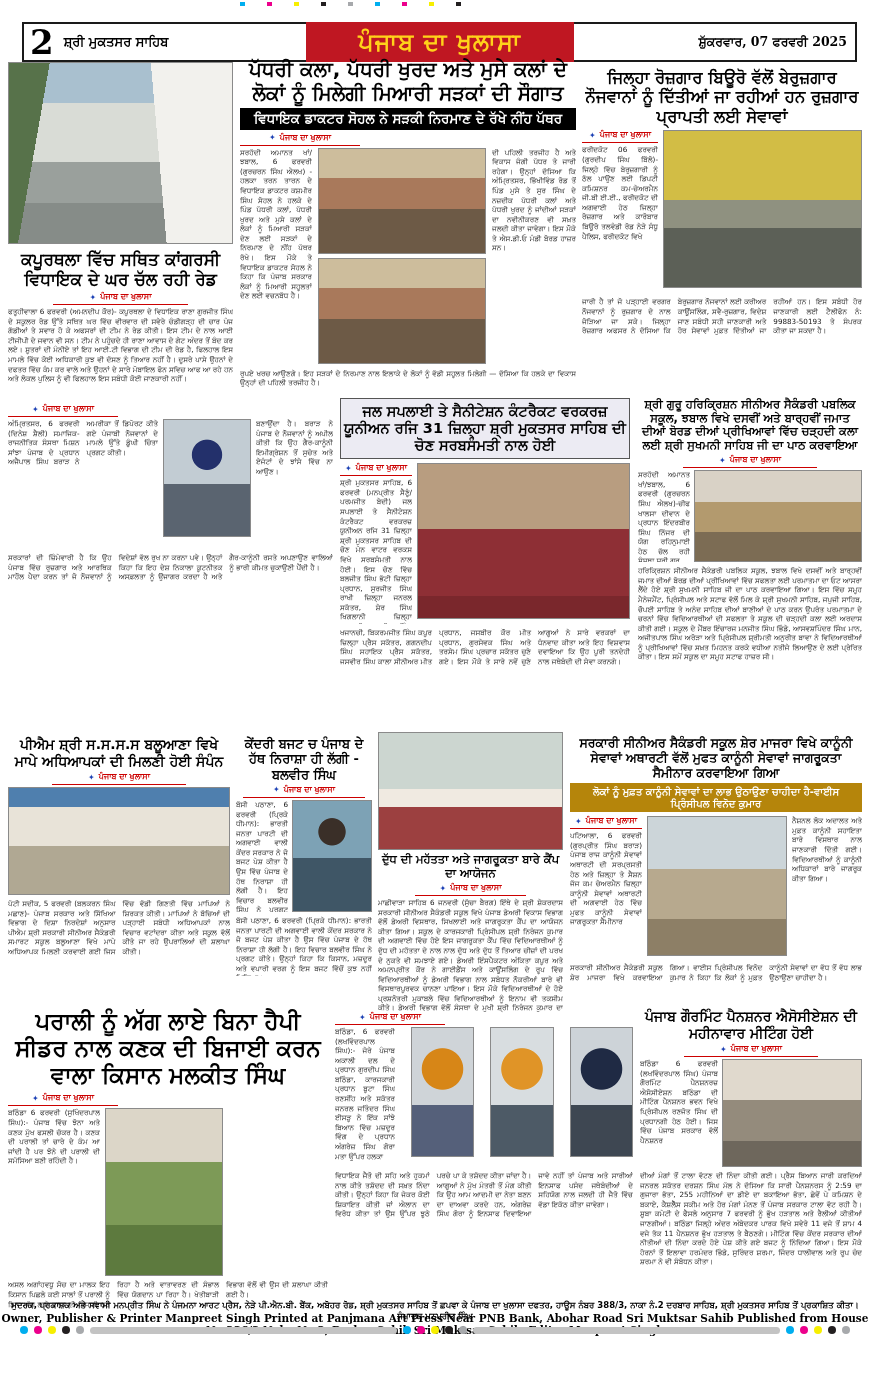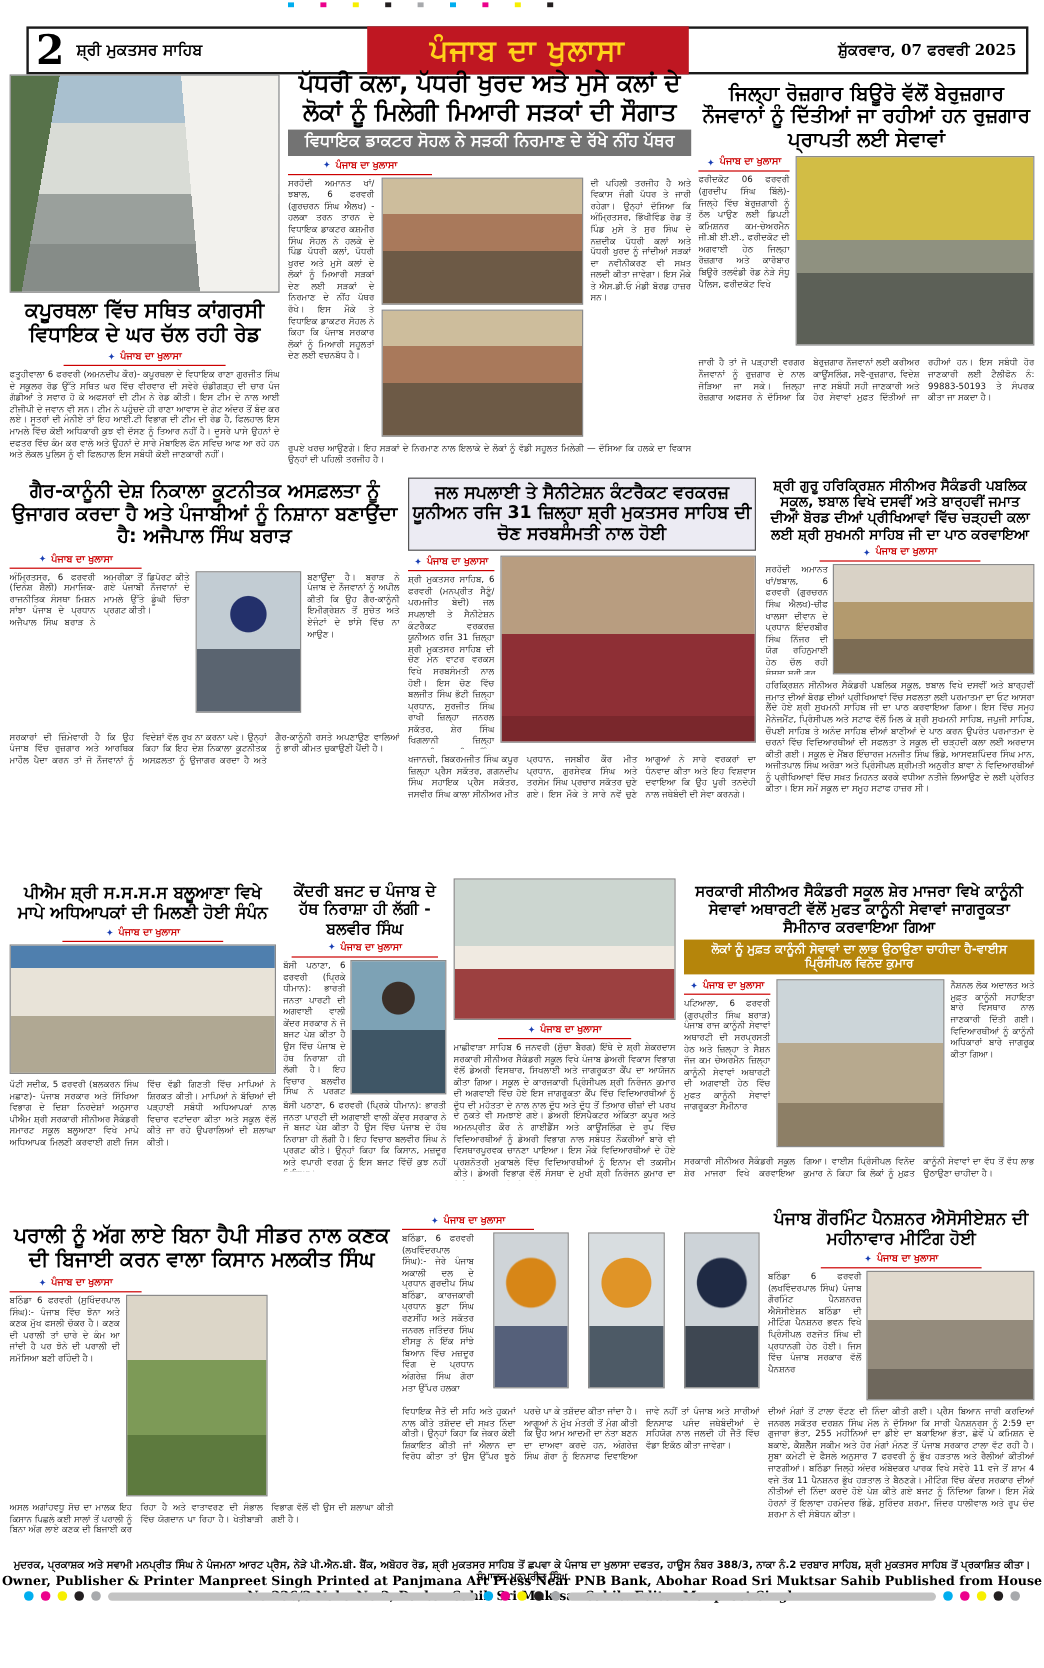--- a/index.html
+++ b/index.html
@@ -12,21 +12,21 @@
       padding:0 10px 0 6px;color:#000;}
   .edition{font-size:13px;font-weight:bold;color:#000;}
   .masthead{position:absolute;left:50%;transform:translateX(-50%);top:-2px;height:40px;width:268px;
       background:#bf1722;color:#ffd21a;display:flex;align-items:center;justify-content:center;
       font-size:24px;font-weight:bold;letter-spacing:1px;}
   .issue-date{margin-left:auto;font-family:"DejaVu Serif",serif;font-size:12.5px;font-weight:bold;
       padding-right:8px;color:#000;}
   
   .article{position:absolute;}
   .hl{font-weight:bold;color:#000;text-align:center;line-height:1.18;}
-  .subhead-red{background:#737373;color:#fff;font-weight:bold;text-align:center;
+  .subhead-red{background:#000000;color:#fff;font-weight:bold;text-align:center;
       padding:3px 4px;line-height:1.15;}
   .subhead-gold{background:#b5850b;color:#fff;font-weight:bold;text-align:center;
       padding:3px 4px;line-height:1.15;}
   .byline{display:flex;align-items:center;justify-content:center;gap:4px;
       color:#cc0000;font-size:8px;font-weight:bold;margin:3px auto 2px auto;
       border-bottom:1.5px solid #cc0000;padding-bottom:2px;width:60%;}
   .byline .star{color:#1a3fb4;font-size:8px;}
   .body{font-size:7.2px;line-height:1.33;text-align:justify;color:#151515;}
   .cols2{columns:2;column-gap:7px;}
   .cols3{columns:3;column-gap:7px;}
@@ -123,21 +123,20 @@
           <span>ਪੰਜਾਬ ਦਾ ਖੁਲਾਸਾ</span>
         </div>
         <div class="body" style="height:148px;overflow:hidden;">ਫਰੀਦਕੋਟ 06 ਫਰਵਰੀ (ਗੁਰਦੀਪ ਸਿੰਘ ਬਿੱਲੋ)- ਜਿਲ੍ਹੇ ਵਿੱਚ ਬੇਰੁਜ਼ਗਾਰੀ ਨੂੰ ਠੱਲ ਪਾਉਣ ਲਈ ਡਿਪਟੀ ਕਮਿਸ਼ਨਰ ਕਮ-ਚੇਅਰਮੈਨ ਜੀ.ਬੀ ਈ.ਈ., ਫਰੀਦਕੋਟ ਦੀ ਅਗਵਾਈ ਹੇਠ ਜਿਲ੍ਹਾ ਰੋਜ਼ਗਾਰ ਅਤੇ ਕਾਰੋਬਾਰ ਬਿਊਰੋ ਤਲਵੰਡੀ ਰੋਡ ਨੇੜੇ ਸੰਧੂ ਪੈਲਿਸ, ਫਰੀਦਕੋਟ ਵਿਖੇ</div>
       </div>
       <div class="photo ph-yellowbldg" style="flex:1;height:158px;"></div>
     </div>
     <div class="body cols3" style="margin-top:4px;height:98px;overflow:hidden;">ਜਾਰੀ ਹੈ ਤਾਂ ਜੋ ਪੜ੍ਹਾਈ ਵਰਗਰ ਨੌਜਵਾਨਾਂ ਨੂੰ ਰੁਜ਼ਗਾਰ ਦੇ ਨਾਲ ਜੋੜਿਆ ਜਾ ਸਕੇ। ਜਿਲ੍ਹਾ ਰੋਜ਼ਗਾਰ ਅਫਸਰ ਨੇ ਦੱਸਿਆ ਕਿ ਬੇਰੁਜ਼ਗਾਰ ਨੌਜਵਾਨਾਂ ਲਈ ਕਰੀਅਰ ਕਾਊਂਸਲਿੰਗ, ਸਵੈ-ਰੁਜ਼ਗਾਰ, ਵਿਦੇਸ਼ ਜਾਣ ਸਬੰਧੀ ਸਹੀ ਜਾਣਕਾਰੀ ਅਤੇ ਹੋਰ ਸੇਵਾਵਾਂ ਮੁਫ਼ਤ ਦਿੱਤੀਆਂ ਜਾ ਰਹੀਆਂ ਹਨ। ਇਸ ਸਬੰਧੀ ਹੋਰ ਜਾਣਕਾਰੀ ਲਈ ਟੈਲੀਫੋਨ ਨੰ: 99883-50193 ਤੇ ਸੰਪਰਕ ਕੀਤਾ ਜਾ ਸਕਦਾ ਹੈ।</div>
   </div>
 
   <div class="article" style="left:8px;top:400px;width:325px;height:326px;">
-    <div class="hl" style="font-size:16px;">ਗੈਰ-ਕਾਨੂੰਨੀ ਦੇਸ਼ ਨਿਕਾਲਾ ਕੂਟਨੀਤਕ ਅਸਫ਼ਲਤਾ ਨੂੰ ਉਜਾਗਰ ਕਰਦਾ ਹੈ ਅਤੇ ਪੰਜਾਬੀਆਂ ਨੂੰ ਨਿਸ਼ਾਨਾ ਬਣਾਉਂਦਾ ਹੈ: ਅਜੈਪਾਲ ਸਿੰਘ ਬਰਾੜ</div>
     <div class="byline" style="width:110px;margin:4px 0 2px 0;">
       <span class="star">✦</span>
       <span>ਪੰਜਾਬ ਦਾ ਖੁਲਾਸਾ</span>
     </div>
     <div style="display:flex;gap:5px;">
       <div class="body cols2" style="width:150px;height:130px;overflow:hidden;">ਅੰਮ੍ਰਿਤਸਰ, 6 ਫਰਵਰੀ (ਦਿਨੇਸ਼ ਸ਼ੈਲੀ) ਸਮਾਜਿਕ-ਰਾਜਨੀਤਿਕ ਸੰਸਥਾ ਮਿਸ਼ਨ ਸਾਂਝਾ ਪੰਜਾਬ ਦੇ ਪ੍ਰਧਾਨ ਅਜੈਪਾਲ ਸਿੰਘ ਬਰਾੜ ਨੇ ਅਮਰੀਕਾ ਤੋਂ ਡਿਪੋਰਟ ਕੀਤੇ ਗਏ ਪੰਜਾਬੀ ਨੌਜਵਾਨਾਂ ਦੇ ਮਾਮਲੇ ਉੱਤੇ ਡੂੰਘੀ ਚਿੰਤਾ ਪ੍ਰਗਟ ਕੀਤੀ।</div>
       <div class="photo ph-portrait" style="width:88px;height:118px;"></div>
       <div class="body" style="flex:1;height:130px;overflow:hidden;">ਬਣਾਉਂਦਾ ਹੈ। ਬਰਾੜ ਨੇ ਪੰਜਾਬ ਦੇ ਨੌਜਵਾਨਾਂ ਨੂੰ ਅਪੀਲ ਕੀਤੀ ਕਿ ਉਹ ਗੈਰ-ਕਾਨੂੰਨੀ ਇਮੀਗ੍ਰੇਸ਼ਨ ਤੋਂ ਸੁਚੇਤ ਅਤੇ ਏਜੰਟਾਂ ਦੇ ਝਾਂਸੇ ਵਿੱਚ ਨਾ ਆਉਣ।</div>
     </div>
     <div class="body cols3" style="margin-top:4px;height:132px;overflow:hidden;">ਸਰਕਾਰਾਂ ਦੀ ਜ਼ਿੰਮੇਵਾਰੀ ਹੈ ਕਿ ਉਹ ਪੰਜਾਬ ਵਿੱਚ ਰੁਜ਼ਗਾਰ ਅਤੇ ਆਰਥਿਕ ਮਾਹੌਲ ਪੈਦਾ ਕਰਨ ਤਾਂ ਜੋ ਨੌਜਵਾਨਾਂ ਨੂੰ ਵਿਦੇਸ਼ਾਂ ਵੱਲ ਰੁਖ ਨਾ ਕਰਨਾ ਪਵੇ। ਉਨ੍ਹਾਂ ਕਿਹਾ ਕਿ ਇਹ ਦੇਸ਼ ਨਿਕਾਲਾ ਕੂਟਨੀਤਕ ਅਸਫ਼ਲਤਾ ਨੂੰ ਉਜਾਗਰ ਕਰਦਾ ਹੈ ਅਤੇ ਗੈਰ-ਕਾਨੂੰਨੀ ਰਸਤੇ ਅਪਣਾਉਣ ਵਾਲਿਆਂ ਨੂੰ ਭਾਰੀ ਕੀਮਤ ਚੁਕਾਉਣੀ ਪੈਂਦੀ ਹੈ।</div>
@@ -189,20 +188,21 @@
     </div>
     <div style="display:flex;gap:4px;">
       <div class="body" style="width:52px;height:112px;overflow:hidden;">ਬੱਸੀ ਪਠਾਣਾ, 6 ਫਰਵਰੀ (ਪ੍ਰਿਕੇ ਧੀਮਾਨ): ਭਾਰਤੀ ਜਨਤਾ ਪਾਰਟੀ ਦੀ ਅਗਵਾਈ ਵਾਲੀ ਕੇਂਦਰ ਸਰਕਾਰ ਨੇ ਜੋ ਬਜਟ ਪੇਸ਼ ਕੀਤਾ ਹੈ ਉਸ ਵਿੱਚ ਪੰਜਾਬ ਦੇ ਹੱਥ ਨਿਰਾਸ਼ਾ ਹੀ ਲੱਗੀ ਹੈ। ਇਹ ਵਿਚਾਰ ਬਲਵੀਰ ਸਿੰਘ ਨੇ ਪ੍ਰਗਟ ਕੀਤੇ। ਉਨ੍ਹਾਂ ਕਿਹਾ ਕਿ ਕਿਸਾਨ, ਮਜ਼ਦੂਰ ਅਤੇ ਵਪਾਰੀ ਵਰਗ ਨੂੰ ਇਸ ਬਜਟ ਵਿੱਚੋਂ ਕੁਝ ਨਹੀਂ ਮਿਲਿਆ।</div>
       <div class="photo ph-portrait2" style="flex:1;height:112px;"></div>
     </div>
     <div class="body" style="margin-top:4px;height:60px;overflow:hidden;">ਬੱਸੀ ਪਠਾਣਾ, 6 ਫਰਵਰੀ (ਪ੍ਰਿਕੇ ਧੀਮਾਨ): ਭਾਰਤੀ ਜਨਤਾ ਪਾਰਟੀ ਦੀ ਅਗਵਾਈ ਵਾਲੀ ਕੇਂਦਰ ਸਰਕਾਰ ਨੇ ਜੋ ਬਜਟ ਪੇਸ਼ ਕੀਤਾ ਹੈ ਉਸ ਵਿੱਚ ਪੰਜਾਬ ਦੇ ਹੱਥ ਨਿਰਾਸ਼ਾ ਹੀ ਲੱਗੀ ਹੈ। ਇਹ ਵਿਚਾਰ ਬਲਵੀਰ ਸਿੰਘ ਨੇ ਪ੍ਰਗਟ ਕੀਤੇ। ਉਨ੍ਹਾਂ ਕਿਹਾ ਕਿ ਕਿਸਾਨ, ਮਜ਼ਦੂਰ ਅਤੇ ਵਪਾਰੀ ਵਰਗ ਨੂੰ ਇਸ ਬਜਟ ਵਿੱਚੋਂ ਕੁਝ ਨਹੀਂ ਮਿਲਿਆ।</div>
   </div>
 
   <div class="article" style="left:378px;top:732px;width:185px;height:270px;">
     <div class="photo ph-function" style="width:185px;height:118px;"></div>
+    <div class="hl" style="font-size:11.5px;margin-top:3px;">ਦੁੱਧ ਦੀ ਮਹੱਤਤਾ ਅਤੇ ਜਾਗਰੂਕਤਾ ਬਾਰੇ ਕੈਂਪ ਦਾ ਆਯੋਜਨ</div>
     <div class="byline">
       <span class="star">✦</span>
       <span>ਪੰਜਾਬ ਦਾ ਖੁਲਾਸਾ</span>
     </div>
     <div class="body" style="height:116px;overflow:hidden;">ਮਾਛੀਵਾੜਾ ਸਾਹਿਬ 6 ਜਨਵਰੀ (ਸੁੱਚਾ ਬੈਰਗ) ਇੱਥੇ ਦੇ ਸ਼੍ਰੀ ਸ਼ੇਕਰਦਾਸ ਸਰਕਾਰੀ ਸੀਨੀਅਰ ਸੈਕੰਡਰੀ ਸਕੂਲ ਵਿਖੇ ਪੰਜਾਬ ਡੇਅਰੀ ਵਿਕਾਸ ਵਿਭਾਗ ਵੱਲੋਂ ਡੇਅਰੀ ਵਿਸਥਾਰ, ਸਿਖਲਾਈ ਅਤੇ ਜਾਗਰੂਕਤਾ ਕੈਂਪ ਦਾ ਆਯੋਜਨ ਕੀਤਾ ਗਿਆ। ਸਕੂਲ ਦੇ ਕਾਰਜਕਾਰੀ ਪ੍ਰਿੰਸੀਪਲ ਸ਼੍ਰੀ ਨਿਰੰਜਨ ਕੁਮਾਰ ਦੀ ਅਗਵਾਈ ਵਿੱਚ ਹੋਏ ਇਸ ਜਾਗਰੂਕਤਾ ਕੈਂਪ ਵਿੱਚ ਵਿਦਿਆਰਥੀਆਂ ਨੂੰ ਦੁੱਧ ਦੀ ਮਹੱਤਤਾ ਦੇ ਨਾਲ ਨਾਲ ਦੁੱਧ ਅਤੇ ਦੁੱਧ ਤੋਂ ਤਿਆਰ ਚੀਜ਼ਾਂ ਦੀ ਪਰਖ ਦੇ ਨੁਕਤੇ ਵੀ ਸਮਝਾਏ ਗਏ। ਡੇਅਰੀ ਇੰਸਪੈਕਟਰ ਅੰਕਿਤਾ ਕਪੂਰ ਅਤੇ ਅਮਨਪ੍ਰੀਤ ਕੌਰ ਨੇ ਗਾਈਡੈਂਸ ਅਤੇ ਕਾਊਂਸਲਿੰਗ ਦੇ ਰੂਪ ਵਿੱਚ ਵਿਦਿਆਰਥੀਆਂ ਨੂੰ ਡੇਅਰੀ ਵਿਭਾਗ ਨਾਲ ਸਬੰਧਤ ਨੌਕਰੀਆਂ ਬਾਰੇ ਵੀ ਵਿਸਥਾਰਪੂਰਵਕ ਚਾਨਣਾ ਪਾਇਆ। ਇਸ ਮੌਕੇ ਵਿਦਿਆਰਥੀਆਂ ਦੇ ਹੋਏ ਪ੍ਰਸ਼ਨੋਤਰੀ ਮੁਕਾਬਲੇ ਵਿੱਚ ਵਿਦਿਆਰਥੀਆਂ ਨੂੰ ਇਨਾਮ ਵੀ ਤਕਸੀਮ ਕੀਤੇ। ਡੇਅਰੀ ਵਿਭਾਗ ਵੱਲੋਂ ਸੰਸਥਾ ਦੇ ਮੁਖੀ ਸ਼੍ਰੀ ਨਿਰੰਜਨ ਕੁਮਾਰ ਦਾ ਵਿਸ਼ੇਸ਼ ਸਨਮਾਨ ਵੀ ਕੀਤਾ ਗਿਆ।</div>
   </div>
 
   <div class="article" style="left:570px;top:736px;width:292px;height:266px;">
     <div class="hl" style="font-size:12.5px;">ਸਰਕਾਰੀ ਸੀਨੀਅਰ ਸੈਕੰਡਰੀ ਸਕੂਲ ਸ਼ੇਰ ਮਾਜਰਾ ਵਿਖੇ ਕਾਨੂੰਨੀ ਸੇਵਾਵਾਂ ਅਥਾਰਟੀ ਵੱਲੋਂ ਮੁਫਤ ਕਾਨੂੰਨੀ ਸੇਵਾਵਾਂ ਜਾਗਰੂਕਤਾ ਸੈਮੀਨਾਰ ਕਰਵਾਇਆ ਗਿਆ</div>
     <div class="subhead-gold" style="font-size:10px;margin-top:3px;">ਲੋਕਾਂ ਨੂੰ ਮੁਫ਼ਤ ਕਾਨੂੰਨੀ ਸੇਵਾਵਾਂ ਦਾ ਲਾਭ ਉਠਾਉਣਾ ਚਾਹੀਦਾ ਹੈ-ਵਾਈਸ ਪ੍ਰਿੰਸੀਪਲ ਵਿਨੋਦ ਕੁਮਾਰ</div>
@@ -214,21 +214,21 @@
         </div>
         <div class="body" style="height:128px;overflow:hidden;">ਪਟਿਆਲਾ, 6 ਫਰਵਰੀ (ਗੁਰਪ੍ਰੀਤ ਸਿੰਘ ਬਰਾੜ) ਪੰਜਾਬ ਰਾਜ ਕਾਨੂੰਨੀ ਸੇਵਾਵਾਂ ਅਥਾਰਟੀ ਦੀ ਸਰਪ੍ਰਸਤੀ ਹੇਠ ਅਤੇ ਜ਼ਿਲ੍ਹਾ ਤੇ ਸੈਸ਼ਨ ਜੱਜ ਕਮ ਚੇਅਰਮੈਨ ਜ਼ਿਲ੍ਹਾ ਕਾਨੂੰਨੀ ਸੇਵਾਵਾਂ ਅਥਾਰਟੀ ਦੀ ਅਗਵਾਈ ਹੇਠ ਵਿੱਚ ਮੁਫਤ ਕਾਨੂੰਨੀ ਸੇਵਾਵਾਂ ਜਾਗਰੂਕਤਾ ਸੈਮੀਨਾਰ</div>
       </div>
       <div class="photo ph-seminar" style="width:140px;height:140px;"></div>
       <div class="body" style="flex:1;height:140px;overflow:hidden;">ਨੈਸ਼ਨਲ ਲੋਕ ਅਦਾਲਤ ਅਤੇ ਮੁਫ਼ਤ ਕਾਨੂੰਨੀ ਸਹਾਇਤਾ ਬਾਰੇ ਵਿਸਥਾਰ ਨਾਲ ਜਾਣਕਾਰੀ ਦਿੱਤੀ ਗਈ। ਵਿਦਿਆਰਥੀਆਂ ਨੂੰ ਕਾਨੂੰਨੀ ਅਧਿਕਾਰਾਂ ਬਾਰੇ ਜਾਗਰੂਕ ਕੀਤਾ ਗਿਆ।</div>
     </div>
     <div class="body cols3" style="margin-top:4px;height:42px;overflow:hidden;">ਸਰਕਾਰੀ ਸੀਨੀਅਰ ਸੈਕੰਡਰੀ ਸਕੂਲ ਸ਼ੇਰ ਮਾਜਰਾ ਵਿਖੇ ਕਰਵਾਇਆ ਗਿਆ। ਵਾਈਸ ਪ੍ਰਿੰਸੀਪਲ ਵਿਨੋਦ ਕੁਮਾਰ ਨੇ ਕਿਹਾ ਕਿ ਲੋਕਾਂ ਨੂੰ ਮੁਫ਼ਤ ਕਾਨੂੰਨੀ ਸੇਵਾਵਾਂ ਦਾ ਵੱਧ ਤੋਂ ਵੱਧ ਲਾਭ ਉਠਾਉਣਾ ਚਾਹੀਦਾ ਹੈ।</div>
   </div>
 
   <div class="article" style="left:8px;top:1008px;width:320px;height:288px;">
-    <div class="hl" style="font-size:17px;margin-top:12px;">ਪਰਾਲੀ ਨੂੰ ਅੱਗ ਲਾਏ ਬਿਨਾ ਹੈਪੀ ਸੀਡਰ ਨਾਲ ਕਣਕ ਦੀ ਬਿਜਾਈ ਕਰਨ ਵਾਲਾ ਕਿਸਾਨ ਮਲਕੀਤ ਸਿੰਘ</div>
+    <div class="hl" style="font-size:23px;">ਪਰਾਲੀ ਨੂੰ ਅੱਗ ਲਾਏ ਬਿਨਾ ਹੈਪੀ ਸੀਡਰ ਨਾਲ ਕਣਕ ਦੀ ਬਿਜਾਈ ਕਰਨ ਵਾਲਾ ਕਿਸਾਨ ਮਲਕੀਤ ਸਿੰਘ</div>
     <div class="byline" style="width:110px;margin:4px 0 2px 0;">
       <span class="star">✦</span>
       <span>ਪੰਜਾਬ ਦਾ ਖੁਲਾਸਾ</span>
     </div>
     <div style="display:flex;gap:5px;">
       <div class="body" style="width:92px;height:168px;overflow:hidden;">ਬਠਿੰਡਾ 6 ਫਰਵਰੀ (ਸੁਖਿੰਦਰਪਾਲ ਸਿੰਘ):- ਪੰਜਾਬ ਵਿੱਚ ਝੋਨਾ ਅਤੇ ਕਣਕ ਮੁੱਖ ਫਸਲੀ ਚੱਕਰ ਹੈ। ਕਣਕ ਦੀ ਪਰਾਲੀ ਤਾਂ ਚਾਰੇ ਦੇ ਕੰਮ ਆ ਜਾਂਦੀ ਹੈ ਪਰ ਝੋਨੇ ਦੀ ਪਰਾਲੀ ਦੀ ਸਮੱਸਿਆ ਬਣੀ ਰਹਿੰਦੀ ਹੈ।</div>
       <div class="photo ph-field" style="width:118px;height:168px;"></div>
     </div>
     <div class="body cols3" style="margin-top:4px;height:60px;overflow:hidden;">ਅਸਲ ਅਗਾਂਹਵਧੂ ਸੋਚ ਦਾ ਮਾਲਕ ਇਹ ਕਿਸਾਨ ਪਿਛਲੇ ਕਈ ਸਾਲਾਂ ਤੋਂ ਪਰਾਲੀ ਨੂੰ ਬਿਨਾ ਅੱਗ ਲਾਏ ਕਣਕ ਦੀ ਬਿਜਾਈ ਕਰ ਰਿਹਾ ਹੈ ਅਤੇ ਵਾਤਾਵਰਣ ਦੀ ਸੰਭਾਲ ਵਿੱਚ ਯੋਗਦਾਨ ਪਾ ਰਿਹਾ ਹੈ। ਖੇਤੀਬਾੜੀ ਵਿਭਾਗ ਵੱਲੋਂ ਵੀ ਉਸ ਦੀ ਸ਼ਲਾਘਾ ਕੀਤੀ ਗਈ ਹੈ।</div>
   </div>

